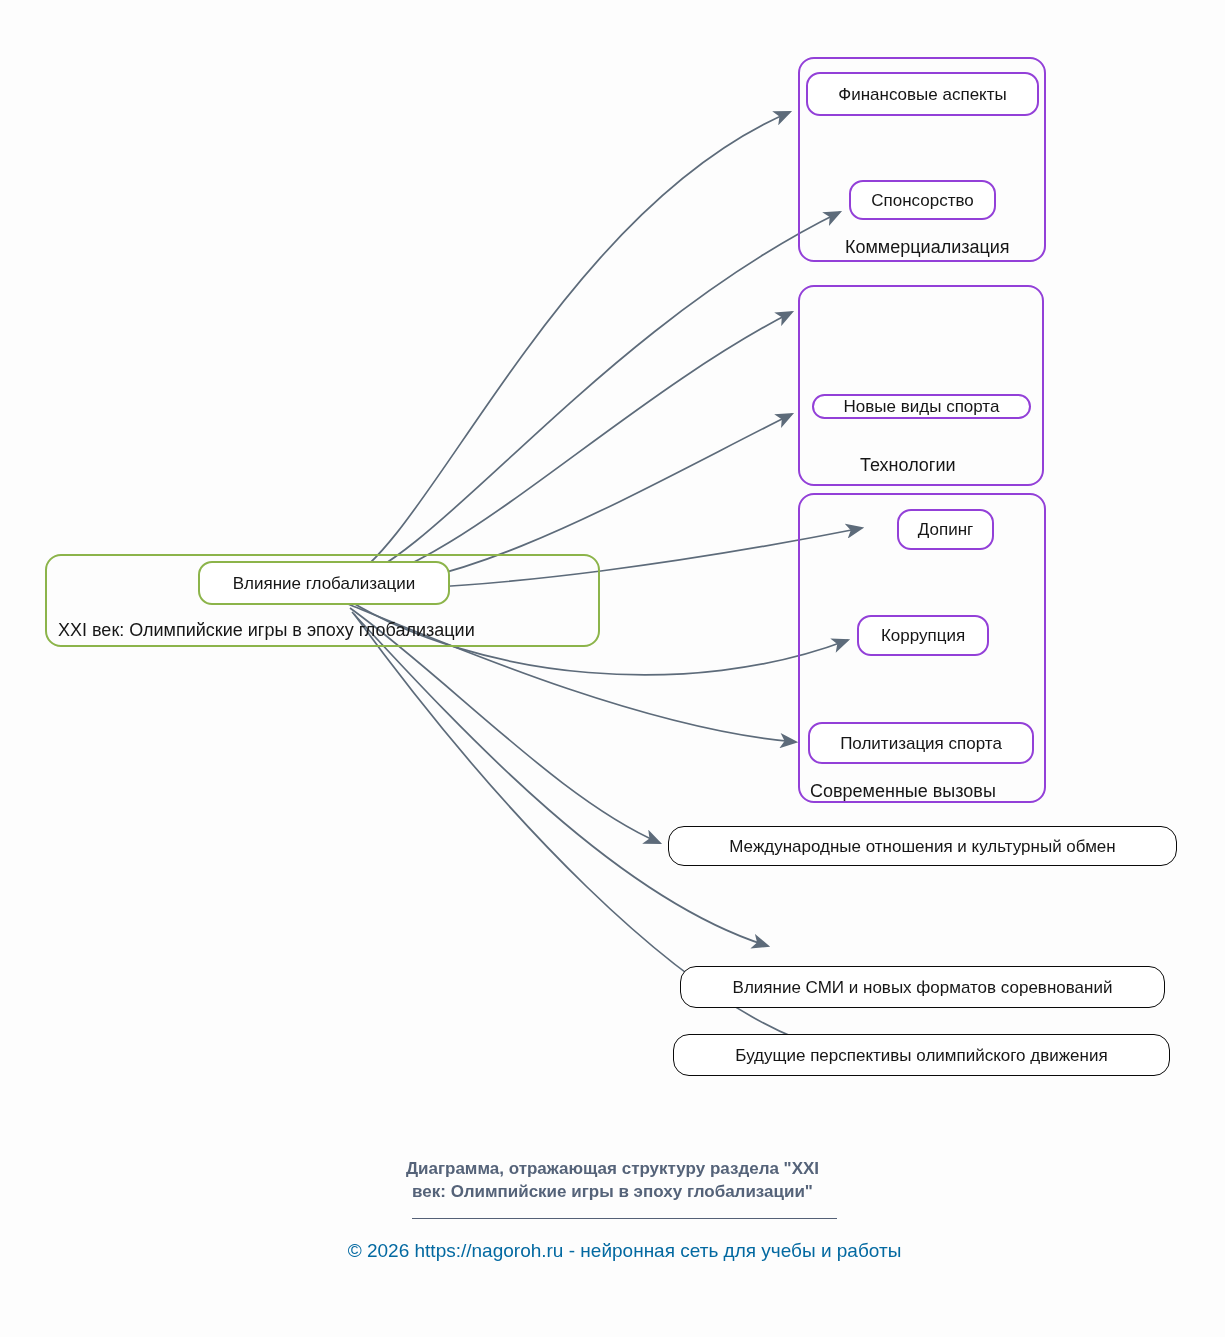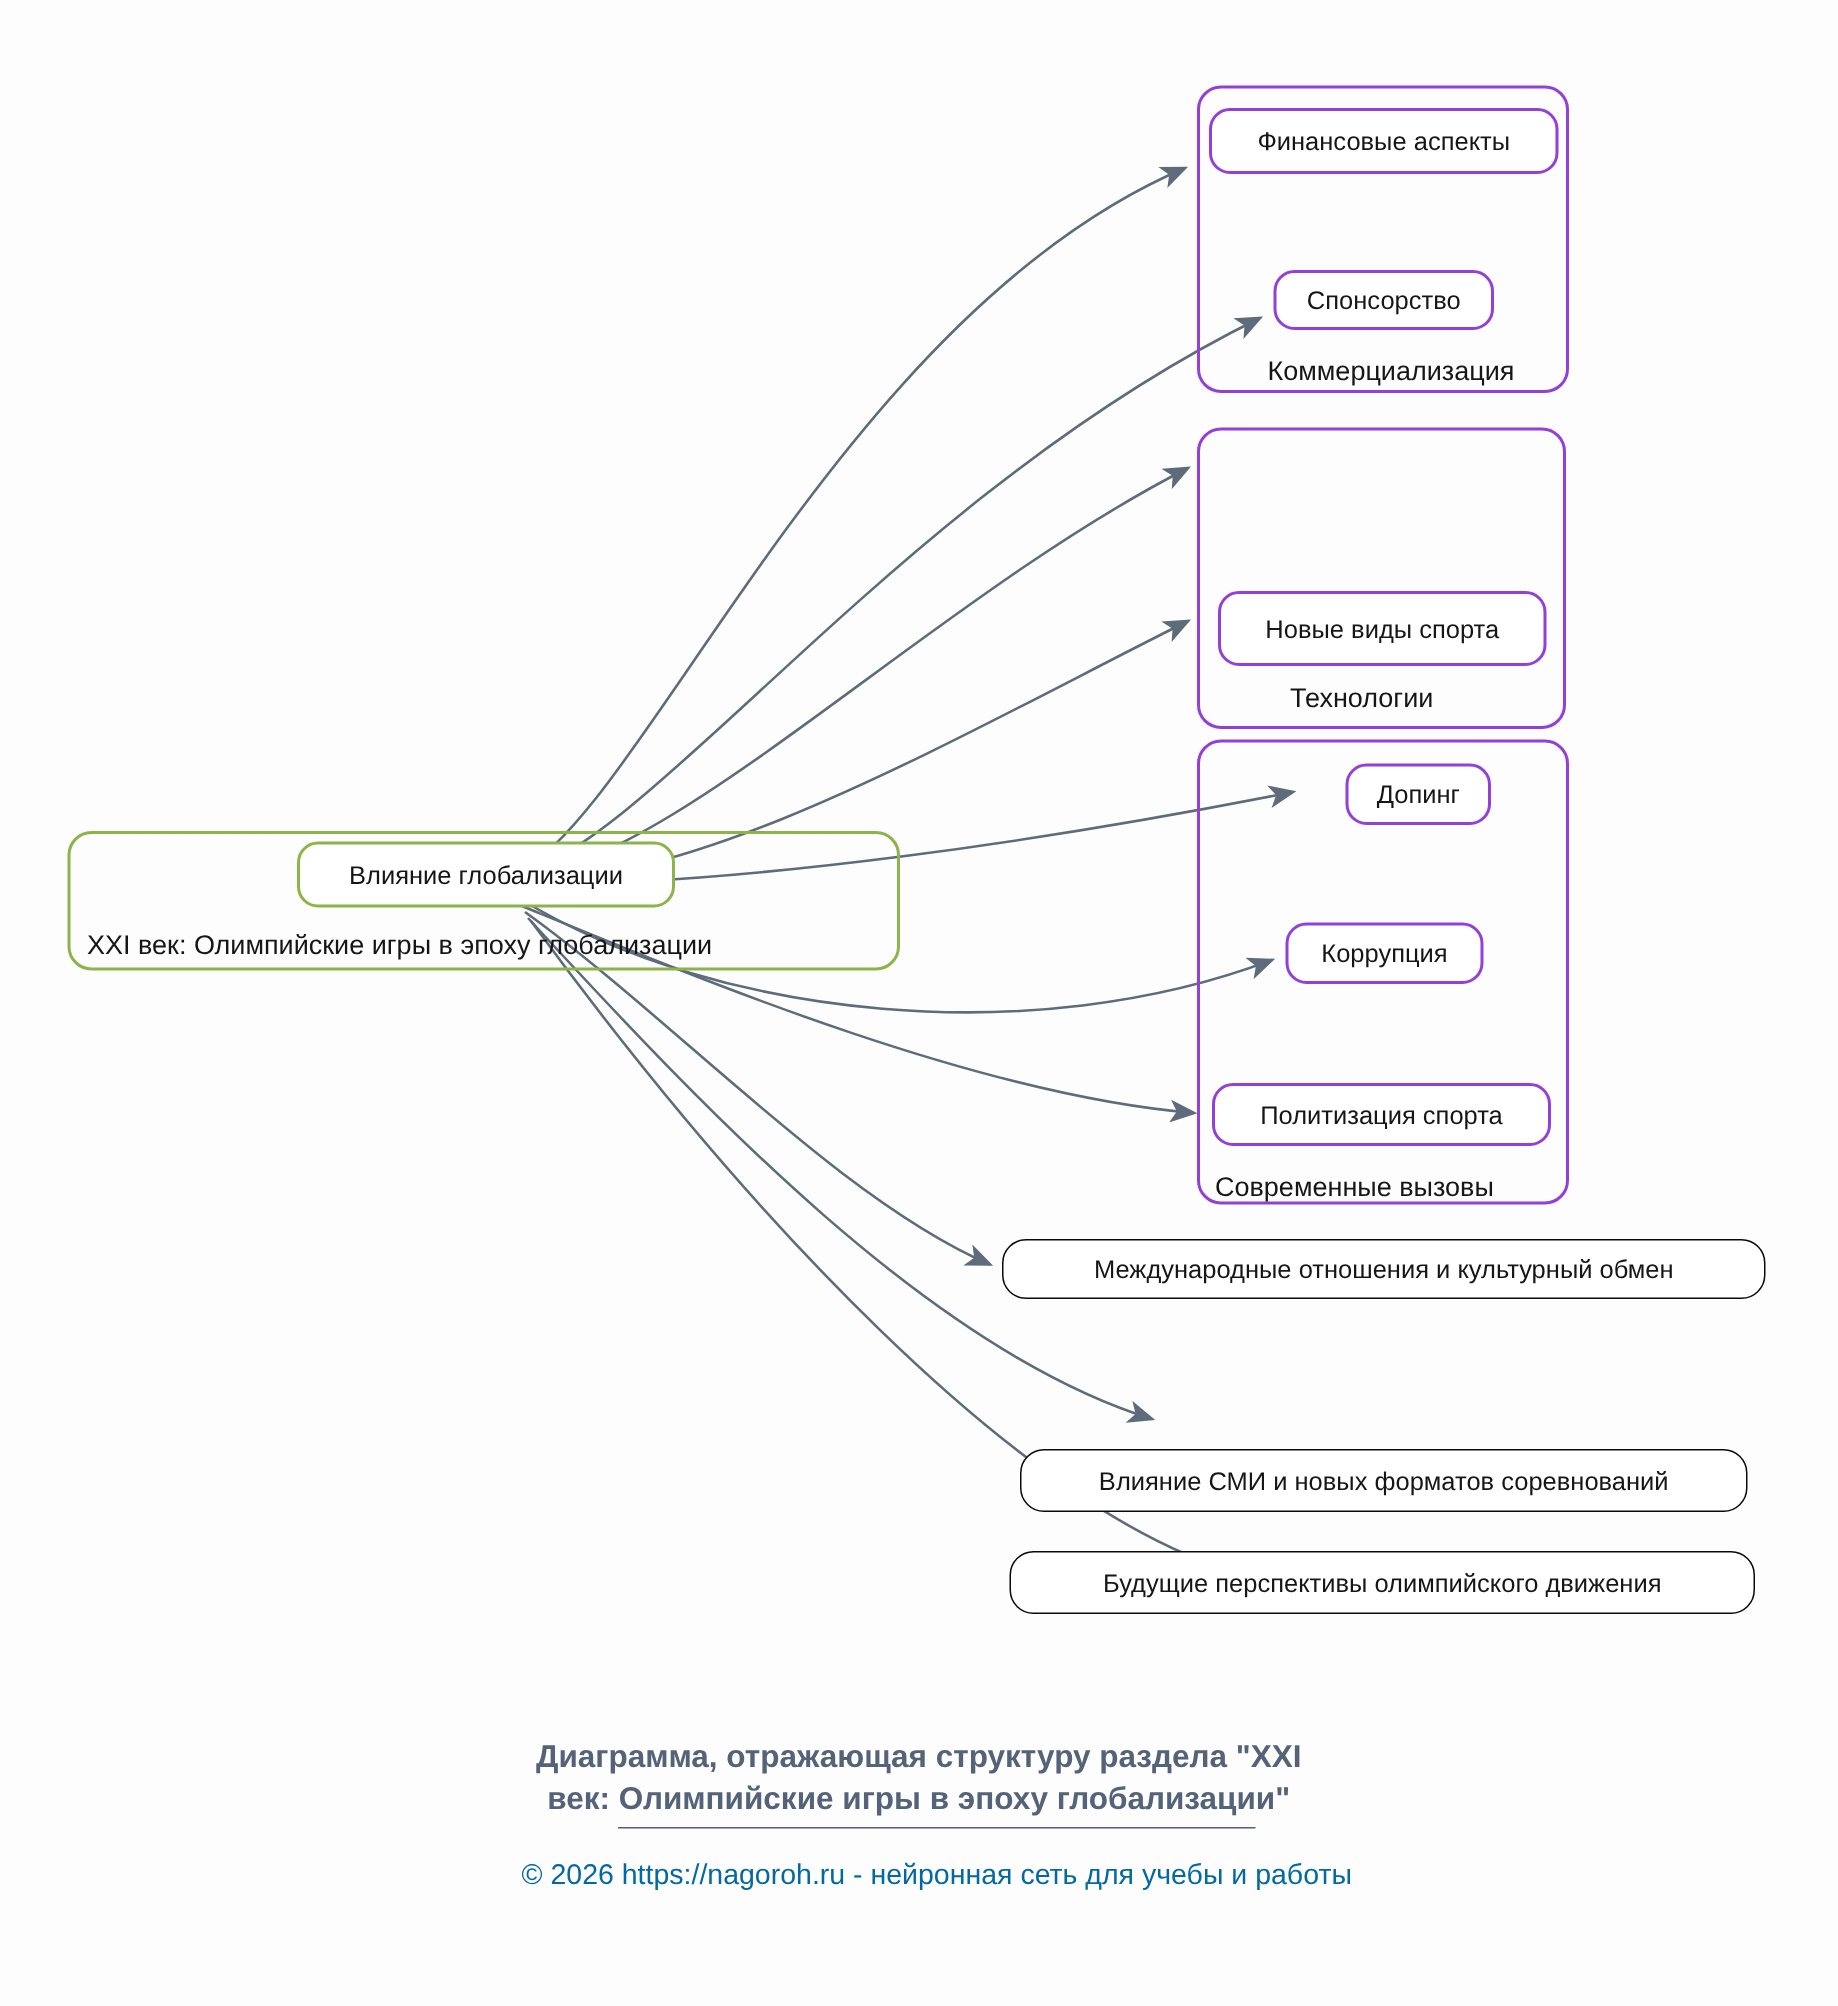--- a/index.html
+++ b/index.html
@@ -59,21 +59,21 @@
     white-space: nowrap;
     line-height: 1;
   }
 
   #caption {
     position: absolute;
     left: 0;
     top: 1158px;
     width: 1225px;
     text-align: center;
-    font-size: 21px;
+    font-size: 17px;
     font-weight: bold;
     color: #556379;
     line-height: 1.35;
   }
   #caption .cap-line { display: block; }
   #rule {
     position: absolute;
     left: 412px;
     top: 1218px;
     width: 425px;
@@ -120,21 +120,21 @@
   <div class="cluster-label" style="left:58px; top:621px;">XXI век: Олимпийские игры в эпоху глобализации</div>
   <div class="node green" style="left:198px; top:561px; width:252px; height:44px;">Влияние глобализации</div>
 
   <div class="cluster purple" style="left:798px; top:57px; width:248px; height:205px;"></div>
   <div class="cluster-label" style="left:818px; top:238px;margin-left:27px;">Коммерциализация</div>
   <div class="node purple" style="left:806px; top:72px; width:233px; height:44px;">Финансовые аспекты</div>
   <div class="node purple" style="left:849px; top:180px; width:147px; height:40px;">Спонсорство</div>
 
   <div class="cluster purple" style="left:798px; top:285px; width:246px; height:201px;"></div>
   <div class="cluster-label" style="left:860px; top:456px;">Технологии</div>
-  <div class="node purple" style="left:812px; top:394px; width:219px; height:50px;">Новые виды спорта</div>
+  <div class="node purple" style="left:812px; top:394px; width:219px; height:25px;">Новые виды спорта</div>
 
   <div class="cluster purple" style="left:798px; top:493px; width:248px; height:310px;"></div>
   <div class="cluster-label" style="left:810px; top:782px;">Современные вызовы</div>
   <div class="node purple" style="left:874px; top:509px; width:97px; height:41px;margin-left:23px;">Допинг</div>
   <div class="node purple" style="left:857px; top:615px; width:132px; height:41px;">Коррупция</div>
   <div class="node purple" style="left:808px; top:722px; width:226px; height:42px;">Политизация спорта</div>
 
   <div class="node black" style="left:668px; top:826px; width:509px; height:40px;">Международные отношения и культурный обмен</div>
   <div class="node black" style="left:680px; top:966px; width:485px; height:42px;">Влияние СМИ и новых форматов соревнований</div>
   <div class="node black" style="left:673px; top:1034px; width:497px; height:42px;">Будущие перспективы олимпийского движения</div>

